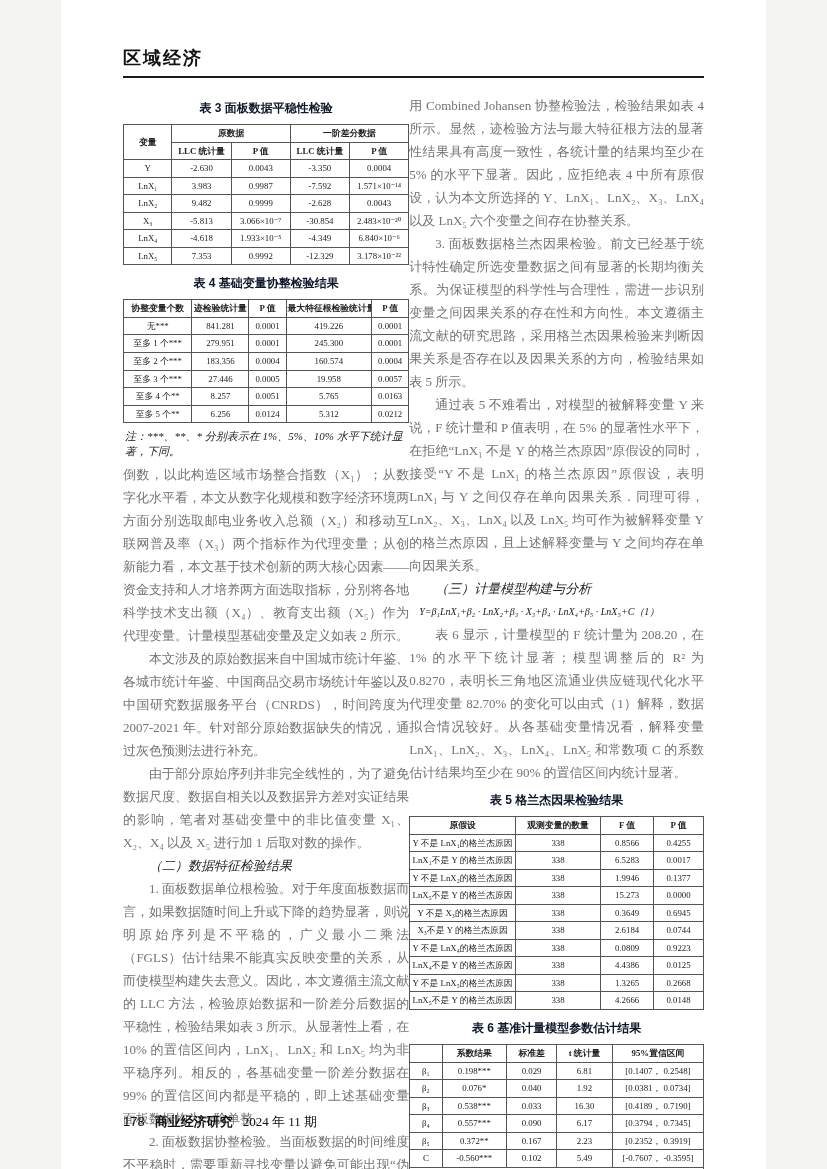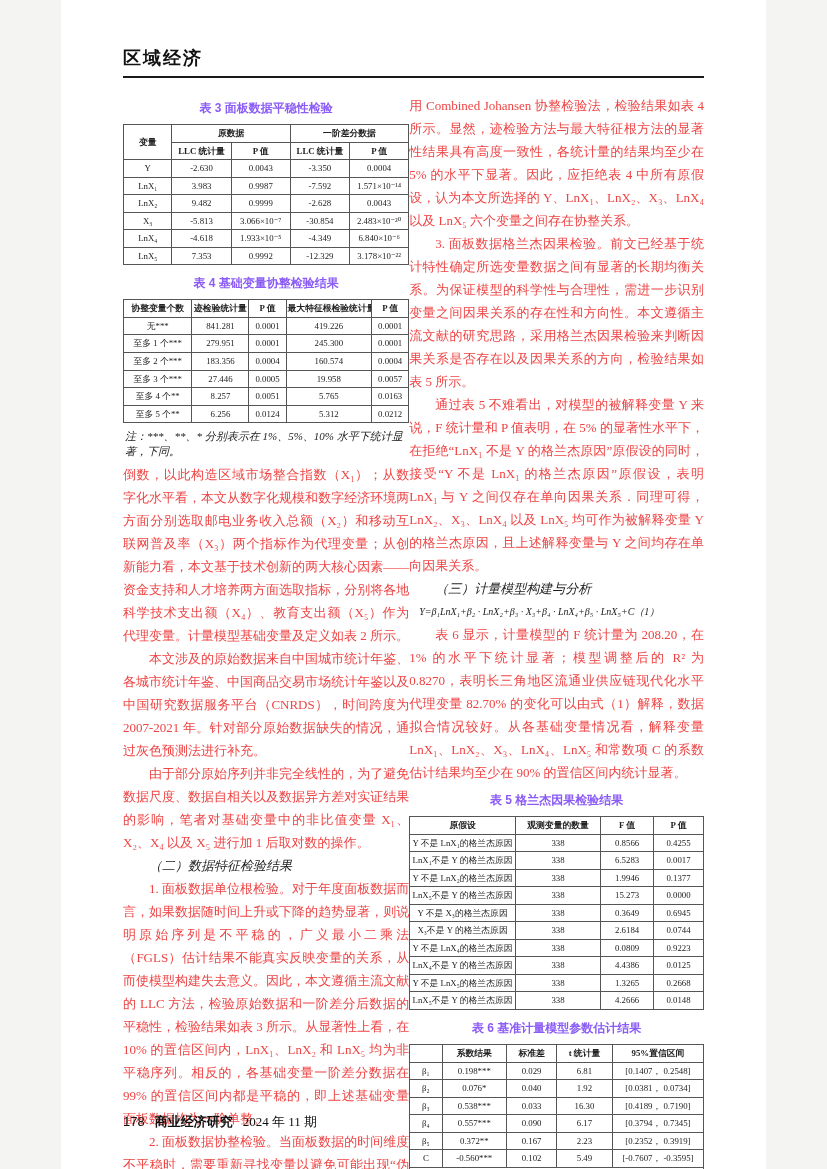--- a/index.html
+++ b/index.html
@@ -15,30 +15,30 @@
     font-family:"Liberation Sans","DejaVu Sans",sans-serif;
     font-weight:bold; font-size:18px; letter-spacing:2px; color:#111;
   }
   .header-rule { border-bottom:2px solid #1a1a1a; margin-top:6px; margin-bottom:16px; }
   
   .columns { display:flex; justify-content:space-between; }
   .col { width:332px; }
   .col.right { width:342px; }
   
   p.body {
-    font-size:13px; line-height:23px; text-align:justify; color:#ef4444;
+    font-size:13px; line-height:23px; text-align:justify; color:#737373;
     text-indent:2em;
   }
   p.body.noindent { text-indent:0; }
   p.subhead { font-size:13px; line-height:23px; text-indent:2em; font-style:italic; }
   .formula { font-size:10px; line-height:23px; font-style:italic; text-indent:1em; white-space:nowrap; }
   
   .table-title {
     font-family:"Liberation Sans","DejaVu Sans",sans-serif;
-    font-weight:bold; font-size:12px; text-align:center; margin:6px 0 7px 0; color:#8b5cf6;
+    font-weight:bold; font-size:12px; text-align:center; margin:6px 0 7px 0; color:#0f172a;
   }
   table { width:100%; border-collapse:collapse; table-layout:fixed; }
   th,td {
     border:0.8px solid #555; font-size:8.8px; line-height:1.2;
     text-align:center; vertical-align:middle; padding:3px 1px; color:#222;
     font-family:"Liberation Serif","DejaVu Serif",serif;
     overflow:hidden; white-space:nowrap;
   }
   th { font-weight:bold; }
   .table-note { font-size:11px; font-style:italic; margin:6px 0 4px 2px; color:#222; }

